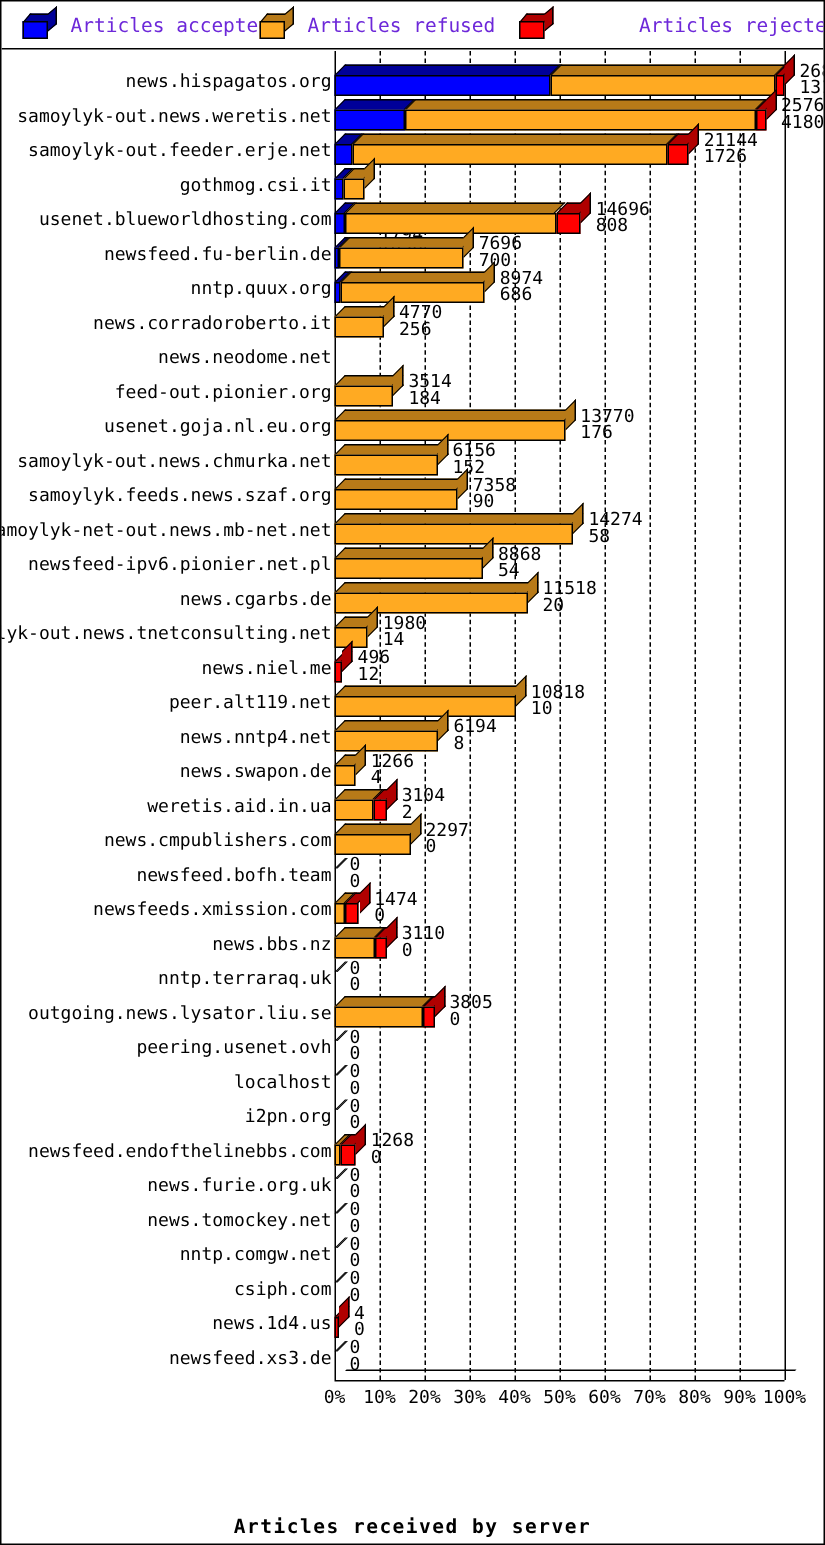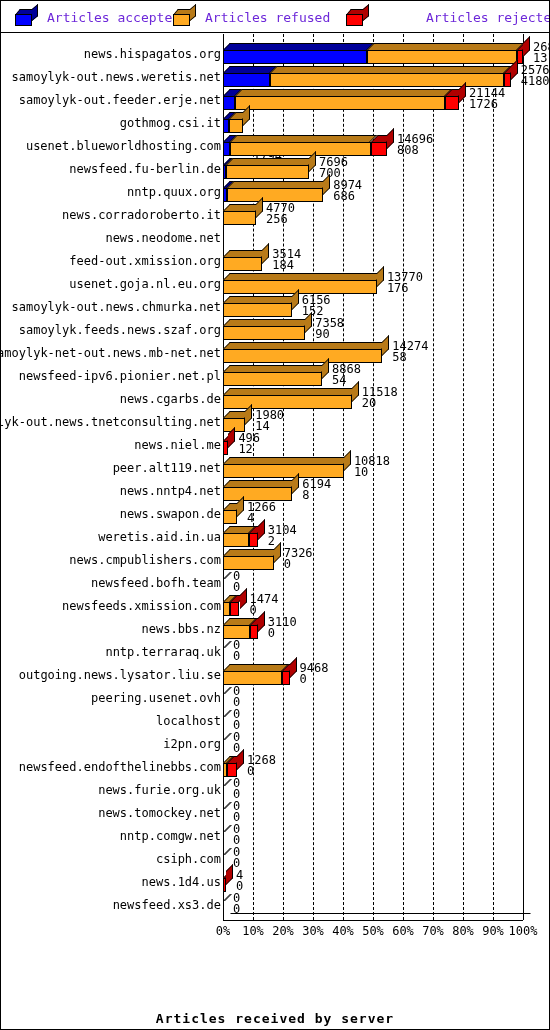--- a/index.html
+++ b/index.html
@@ -232,21 +232,21 @@
             <div class="vals" style="left: 43px; top: 0px;">
               <span class="v1">4770</span>
               <span class="v2">256</span>
             </div>
           </div>
         </div>
         <div class="row">
           <div class="row-label">news.neodome.net</div>
         </div>
         <div class="row">
-          <div class="row-label">feed-out.xmission.org</div>
+          <div class="row-label">feed-out.pionier.org</div>
           <div class="bar-area">
             <div class="depth-top" style="left: 0px; top: 1px; width: 39.3px; background: rgb(184, 122, 24);"></div>
             <div class="depth-side" style="left: 39.3px; top: 1px; height: 14px; background: rgb(184, 122, 24);"></div>
             <div class="seg" style="left: 0px; top: 8px; width: 39.3px; height: 14px; background: rgb(255, 170, 34);"></div>
             <div class="vals" style="left: 49.3px; top: 0px;">
               <span class="v1">3514</span>
               <span class="v2">184</span>
             </div>
           </div>
         </div>
@@ -396,21 +396,21 @@
             </div>
           </div>
         </div>
         <div class="row">
           <div class="row-label">news.cmpublishers.com</div>
           <div class="bar-area">
             <div class="depth-top" style="left: 0px; top: 1px; width: 50.7px; background: rgb(184, 122, 24);"></div>
             <div class="depth-side" style="left: 50.7px; top: 1px; height: 14px; background: rgb(184, 122, 24);"></div>
             <div class="seg" style="left: 0px; top: 8px; width: 50.7px; height: 14px; background: rgb(255, 170, 34);"></div>
             <div class="vals" style="left: 60.7px; top: 0px;">
-              <span class="v1">7326</span>
+              <span class="v1">2297</span>
               <span class="v2">0</span>
             </div>
           </div>
         </div>
         <div class="row">
           <div class="row-label">newsfeed.bofh.team</div>
           <div class="bar-area">
             <div class="depth-top" style="left: 0px; top: 1px; width: 0px; border-left: 1px solid rgb(0, 0, 0); border-top: none; height: 7px;"></div>
             <div class="vals" style="left: 10px; top: 0px;">
               <span class="v1">0</span>
@@ -458,21 +458,21 @@
         </div>
         <div class="row">
           <div class="row-label">outgoing.news.lysator.liu.se</div>
           <div class="bar-area">
             <div class="depth-top" style="left: 0px; top: 1px; width: 58.608px; background: rgb(184, 122, 24);"></div>
             <div class="depth-top" style="left: 58.608px; top: 1px; width: 7.992px; background: rgb(176, 0, 0);"></div>
             <div class="depth-side" style="left: 66.6px; top: 1px; height: 14px; background: rgb(176, 0, 0);"></div>
             <div class="seg" style="left: 0px; top: 8px; width: 58.608px; height: 14px; background: rgb(255, 170, 34);"></div>
             <div class="seg" style="left: 58.608px; top: 8px; width: 7.992px; height: 14px; background: rgb(255, 0, 0);"></div>
             <div class="vals" style="left: 76.6px; top: 0px;">
-              <span class="v1">9468</span>
+              <span class="v1">3805</span>
               <span class="v2">0</span>
             </div>
           </div>
         </div>
         <div class="row">
           <div class="row-label">peering.usenet.ovh</div>
           <div class="bar-area">
             <div class="depth-top" style="left: 0px; top: 1px; width: 0px; border-left: 1px solid rgb(0, 0, 0); border-top: none; height: 7px;"></div>
             <div class="vals" style="left: 10px; top: 0px;">
               <span class="v1">0</span>

